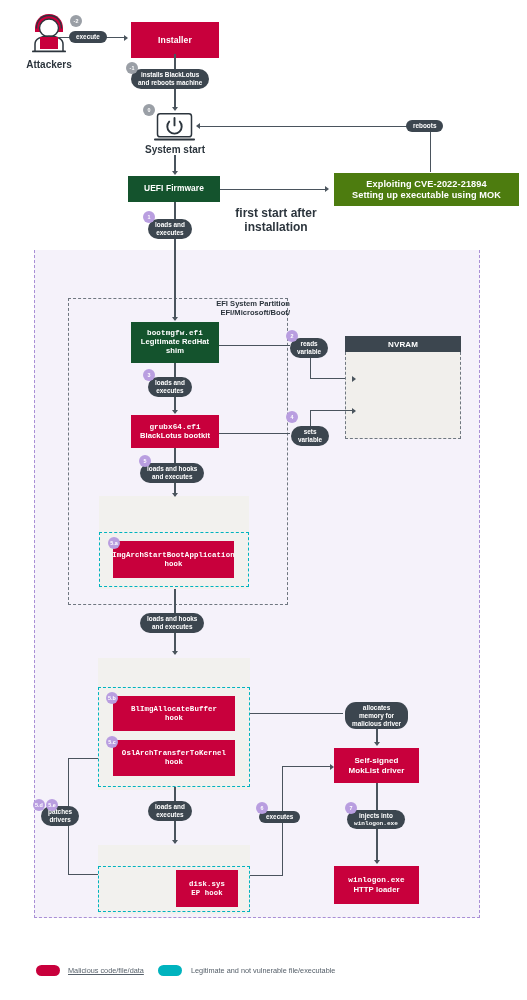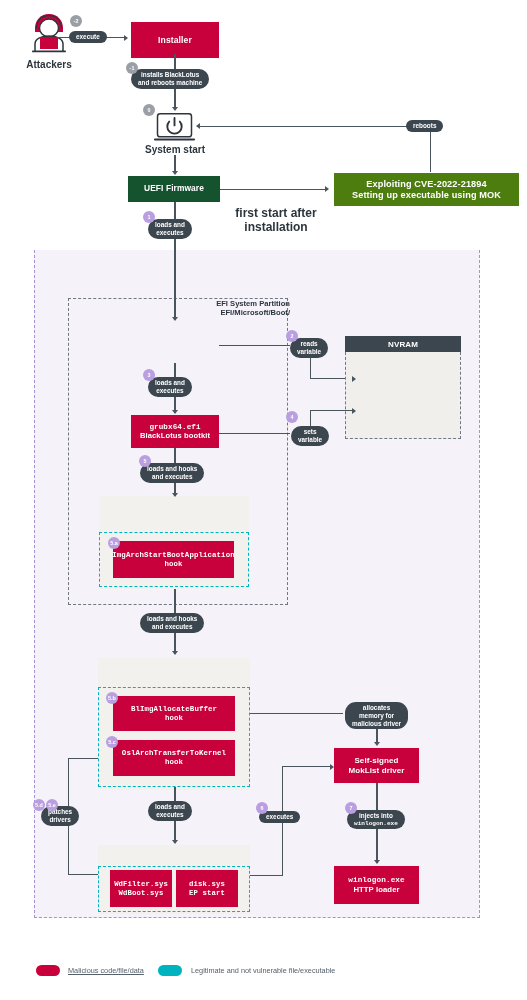--- a/index.html
+++ b/index.html
@@ -268,20 +268,25 @@
   </div>
 
   <div class="ln lnv" style="left:174.3px;top:202px;height:118px;z-index:5;"></div>
   <div class="arrowdown" style="left:171.8px;top:317px;z-index:5;"></div>
   <div class="badge purple" style="left:143px;top:211px;z-index:9;">1</div>
   <div class="pill" style="left:148px;top:219px;">
     <span>loads and</span>
     <span>executes</span>
   </div>
 
+  <div class="box teal" style="left:131px;top:322px;width:88px;height:41px;font-size:7.6px;font-weight:bold;">
+    <span class="mono">bootmgfw.efi</span>
+    <span>Legitimate RedHat</span>
+    <span>shim</span>
+  </div>
 
   <div class="ln lnh" style="left:219px;top:345px;width:71px;"></div>
   <div class="badge purple" style="left:286px;top:330px;">2</div>
   <div class="pill" style="left:290px;top:338px;">
     <span>reads</span>
     <span>variable</span>
   </div>
   <div class="ln lnv" style="left:310px;top:355px;height:24px;"></div>
   <div class="ln lnh" style="left:310px;top:378px;width:45px;"></div>
   <div class="arrowright" style="left:352px;top:375.5px;"></div>
@@ -398,27 +403,23 @@
   <div class="pill" style="left:148px;top:801px;">
     <span>loads and</span>
     <span>executes</span>
   </div>
 
   <div class="inner-plain" style="left:98px;top:845px;width:152px;height:69px;"></div>
   <div class="box teal" style="left:98px;top:845px;width:152px;height:18px;font-size:8px;font-weight:bold;">
     <span class="mono">ntoskrnl.exe</span>
   </div>
   <div class="inner-dash" style="left:98px;top:866px;width:152px;height:46px;"></div>
-  <div class="box red" style="left:110px;top:870px;width:62px;height:37px;font-size:7.3px;font-weight:bold;z-index:3;">
-    <span class="mono">WdFilter.sys</span>
-    <span class="mono">WdBoot.sys</span>
-  </div>
   <div class="box red" style="left:176px;top:870px;width:62px;height:37px;font-size:7.3px;font-weight:bold;z-index:3;">
     <span class="mono">disk.sys</span>
-    <span class="mono">EP start</span>
+    <span class="mono">EP hook</span>
   </div>
 
   <div class="ln lnh" style="left:238px;top:875px;width:45px;"></div>
   <div class="ln lnv" style="left:282px;top:767px;height:109px;"></div>
   <div class="ln lnh" style="left:282px;top:766px;width:50px;"></div>
   <div class="arrowright" style="left:330px;top:763.5px;"></div>
   <div class="badge purple" style="left:256px;top:802px;z-index:9;">6</div>
   <div class="pill" style="left:259px;top:811px;">
     <span>executes</span>
   </div>

